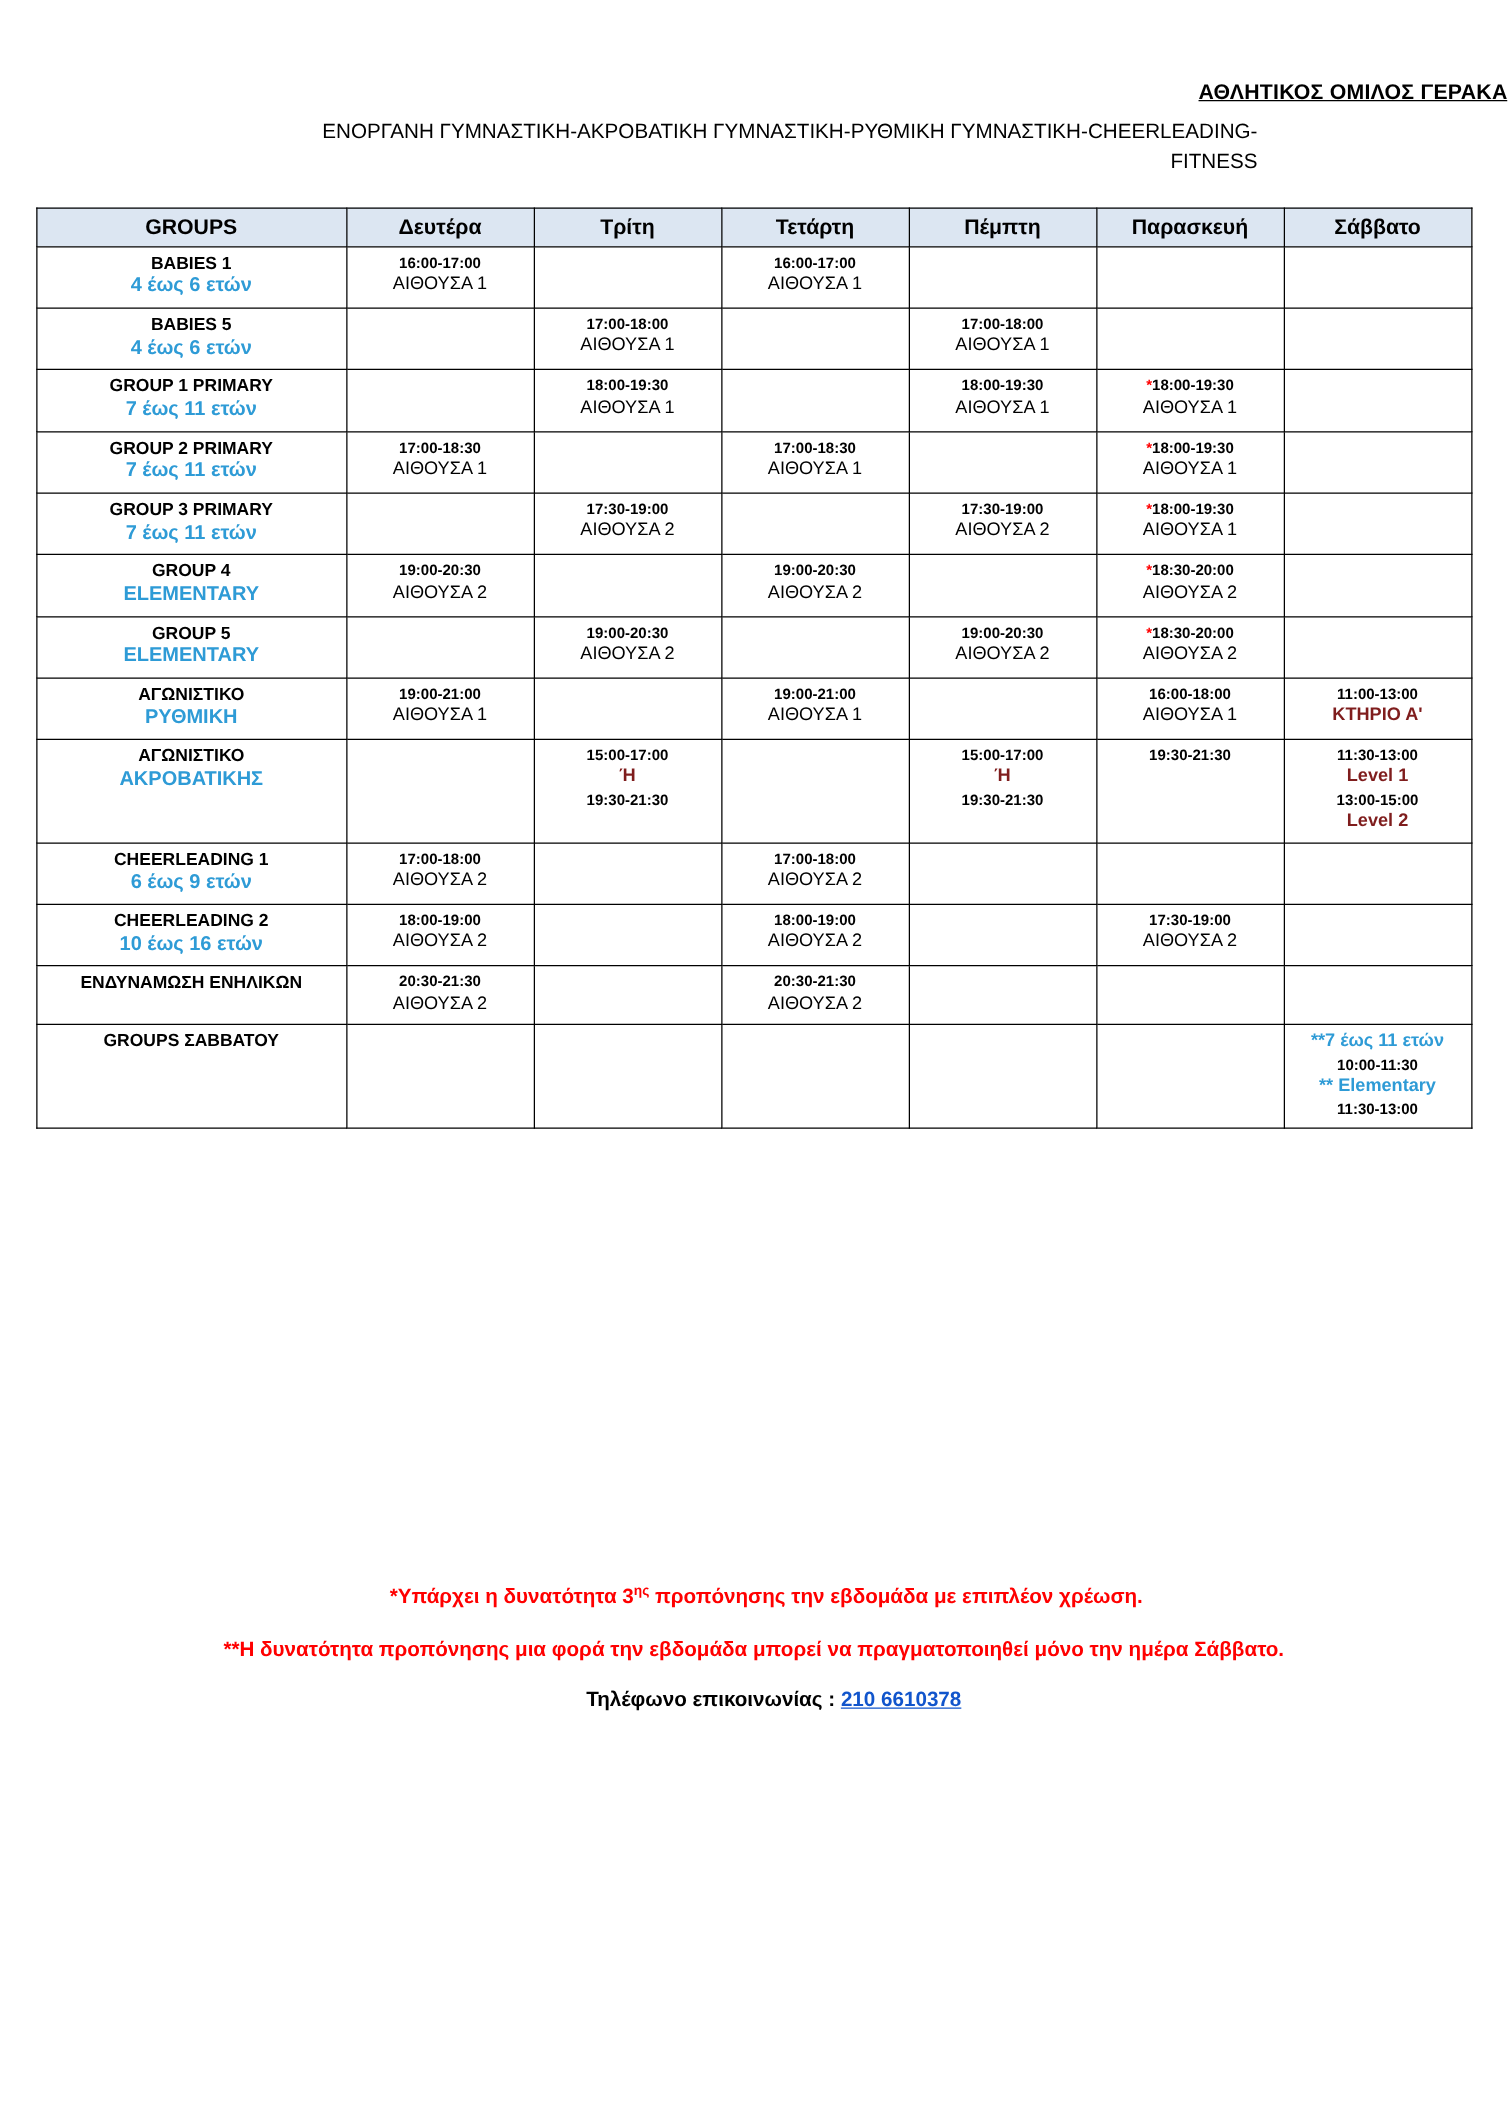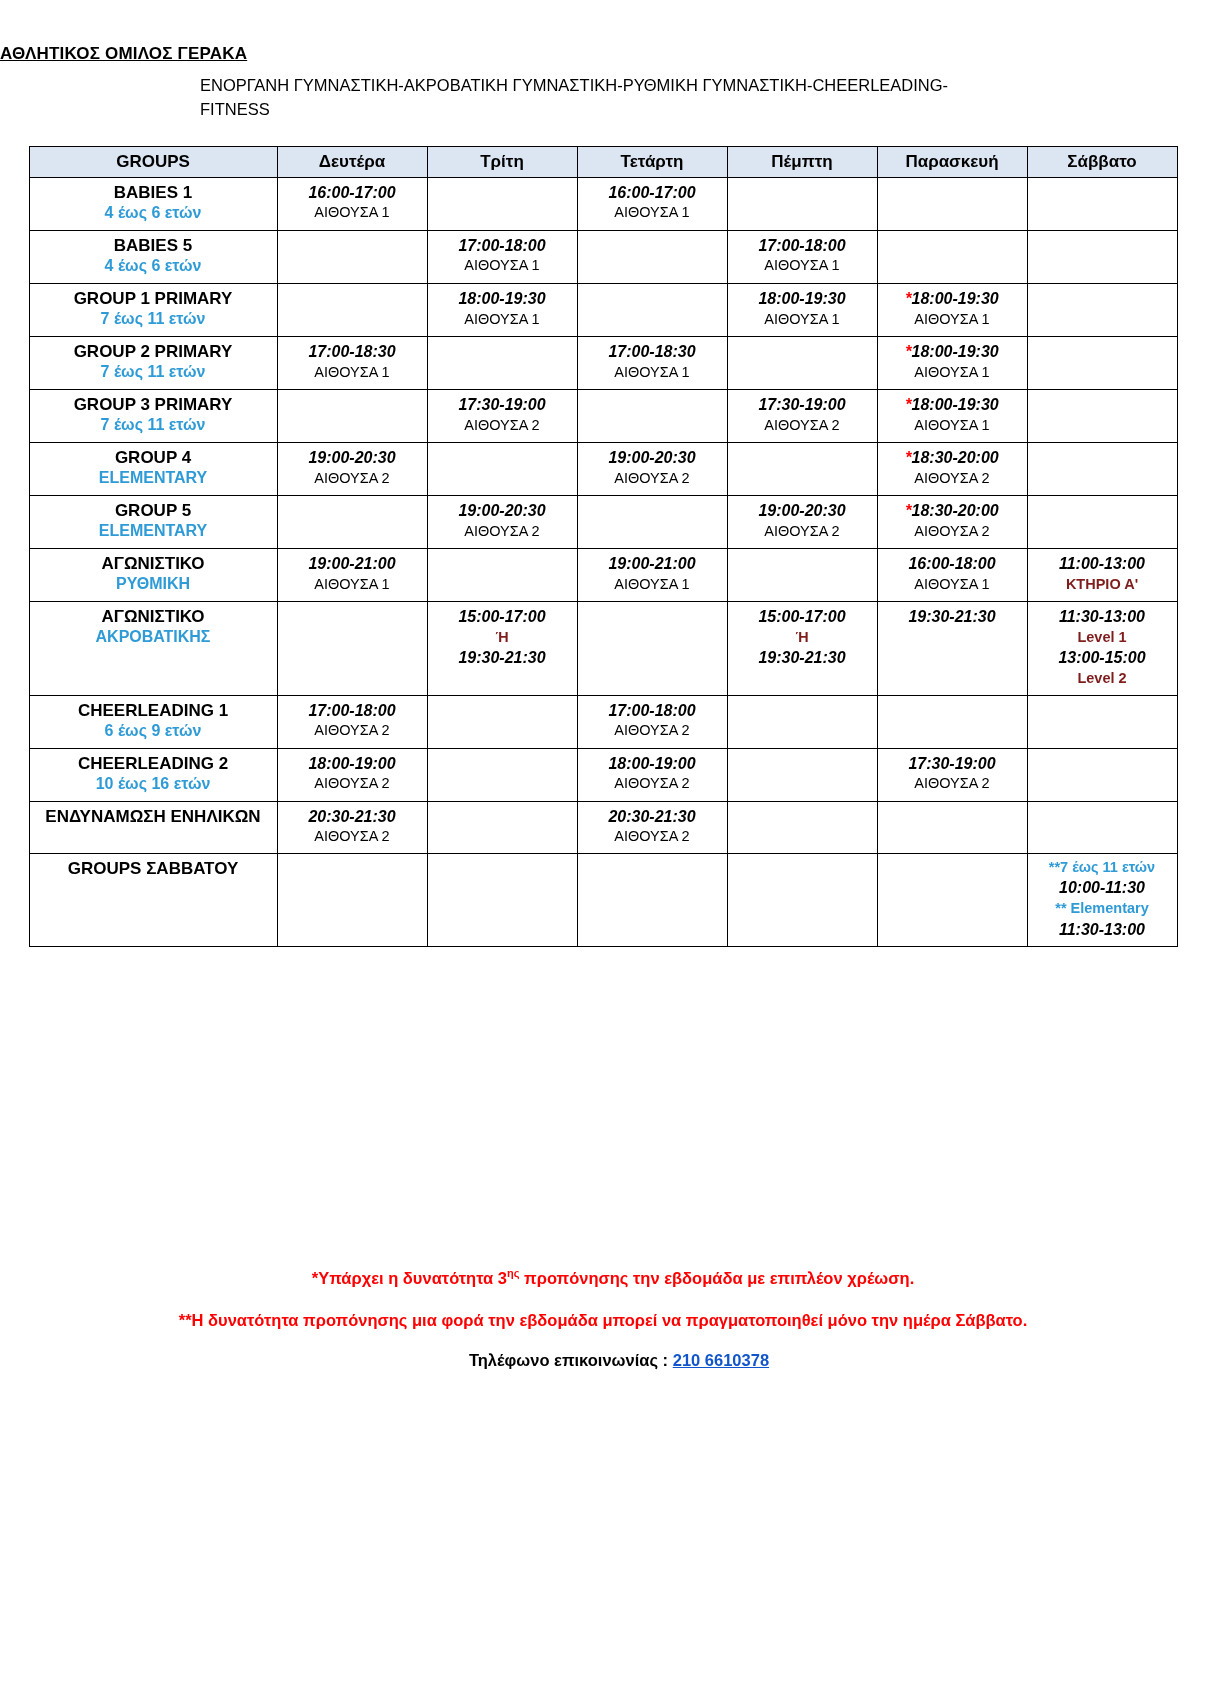--- a/index.html
+++ b/index.html
@@ -15,22 +15,22 @@
     position: relative;
   }
   .page {
     position: relative;
     width: 1206px;
     height: 1690px;
     box-sizing: border-box;
     padding: 0;
   }
   .header {
-    text-align: left;
-    padding-top: 44px;
+    text-align: right;
+    padding-top: 64px;
   }
   .header .title {
     font-size: 17px;
     font-weight: bold;
     text-decoration: underline;
     letter-spacing: 0.2px;
   }
   .header .subtitle {
     font-size: 16.5px;
     margin-top: 10px;
@@ -56,40 +56,39 @@
     vertical-align: middle;
     padding: 5px 2px;
   }
   col.c-group { width: 248px; }
   col.c-day { width: 150px; }
   .grp {
     text-align: center;
     vertical-align: middle;
   }
   .grp .l1 {
-    font-size: 17px;
+    font-size: 14px;
     font-weight: bold;
     color: #000000;
     line-height: 1.25;
   }
   .grp .l2 {
     font-size: 16px;
     font-weight: bold;
     color: #2e9bd6;
     line-height: 1.3;
   }
   .cell {
     text-align: center;
     font-size: 14.5px;
     line-height: 1.35;
   }
   .cell .t {
     font-weight: bold;
-    font-size: 16px;
-    font-style: italic;
+    font-size: 12px;
   }
   .cell .r {
     font-weight: normal;
     font-size: 14.5px;
   }
   .cell .red {
     color: #7f1d1d;
     font-weight: bold;
   }
   .cell .blue {

